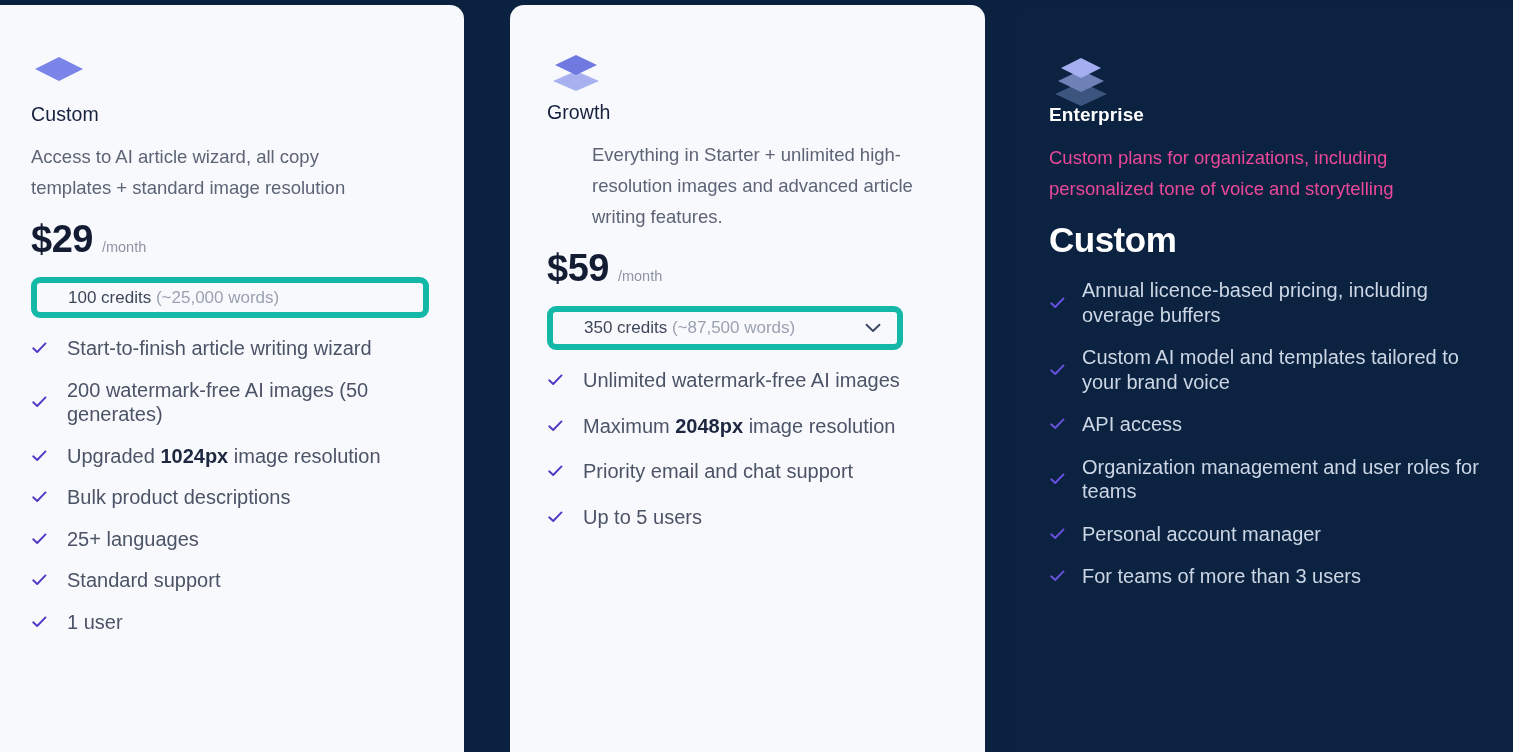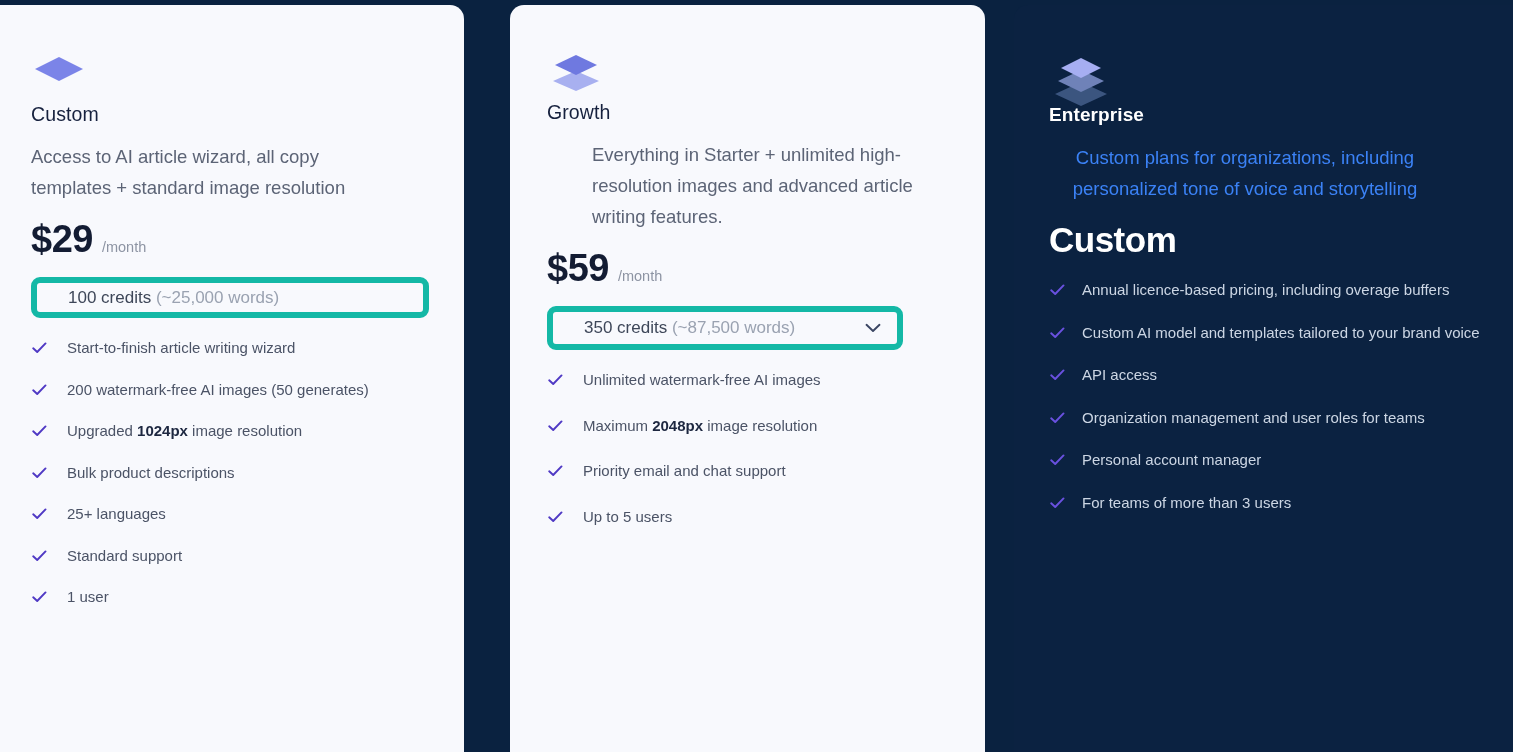--- a/index.html
+++ b/index.html
@@ -93,23 +93,22 @@
   
   .plan-desc {
     font-size: 18.5px;
     line-height: 31px;
     color: #5c6476;
     margin: 0 0 14px 0;
     max-width: 352px;
   }
   .card-growth .plan-desc { max-width: 345px; margin-left: 45px; }
   .card-enterprise .plan-desc {
-    color: #3b82f6;
+    color: #ec4899;
     max-width: 392px;
-    text-align: center;
   }
 
   
   .price-row {
     display: flex;
     align-items: baseline;
     margin: 0 0 16px 0;
     height: 44px;
   }
   .price-amount {
@@ -176,21 +175,21 @@
     flex: 0 0 auto;
     width: 16px;
     margin-right: 20px;
     display: flex;
     align-items: center;
     justify-content: center;
   }
   .card-enterprise .feature-check { margin-right: 17px; }
 
   .feature-text {
-    font-size: 15px;
+    font-size: 20px;
     line-height: 24.5px;
     color: #4b5366;
   }
   .card-enterprise .feature-text {
     color: #ccd6e4;
   }
   .feature-text b {
     font-weight: 700;
     color: #1d2740;
   }

